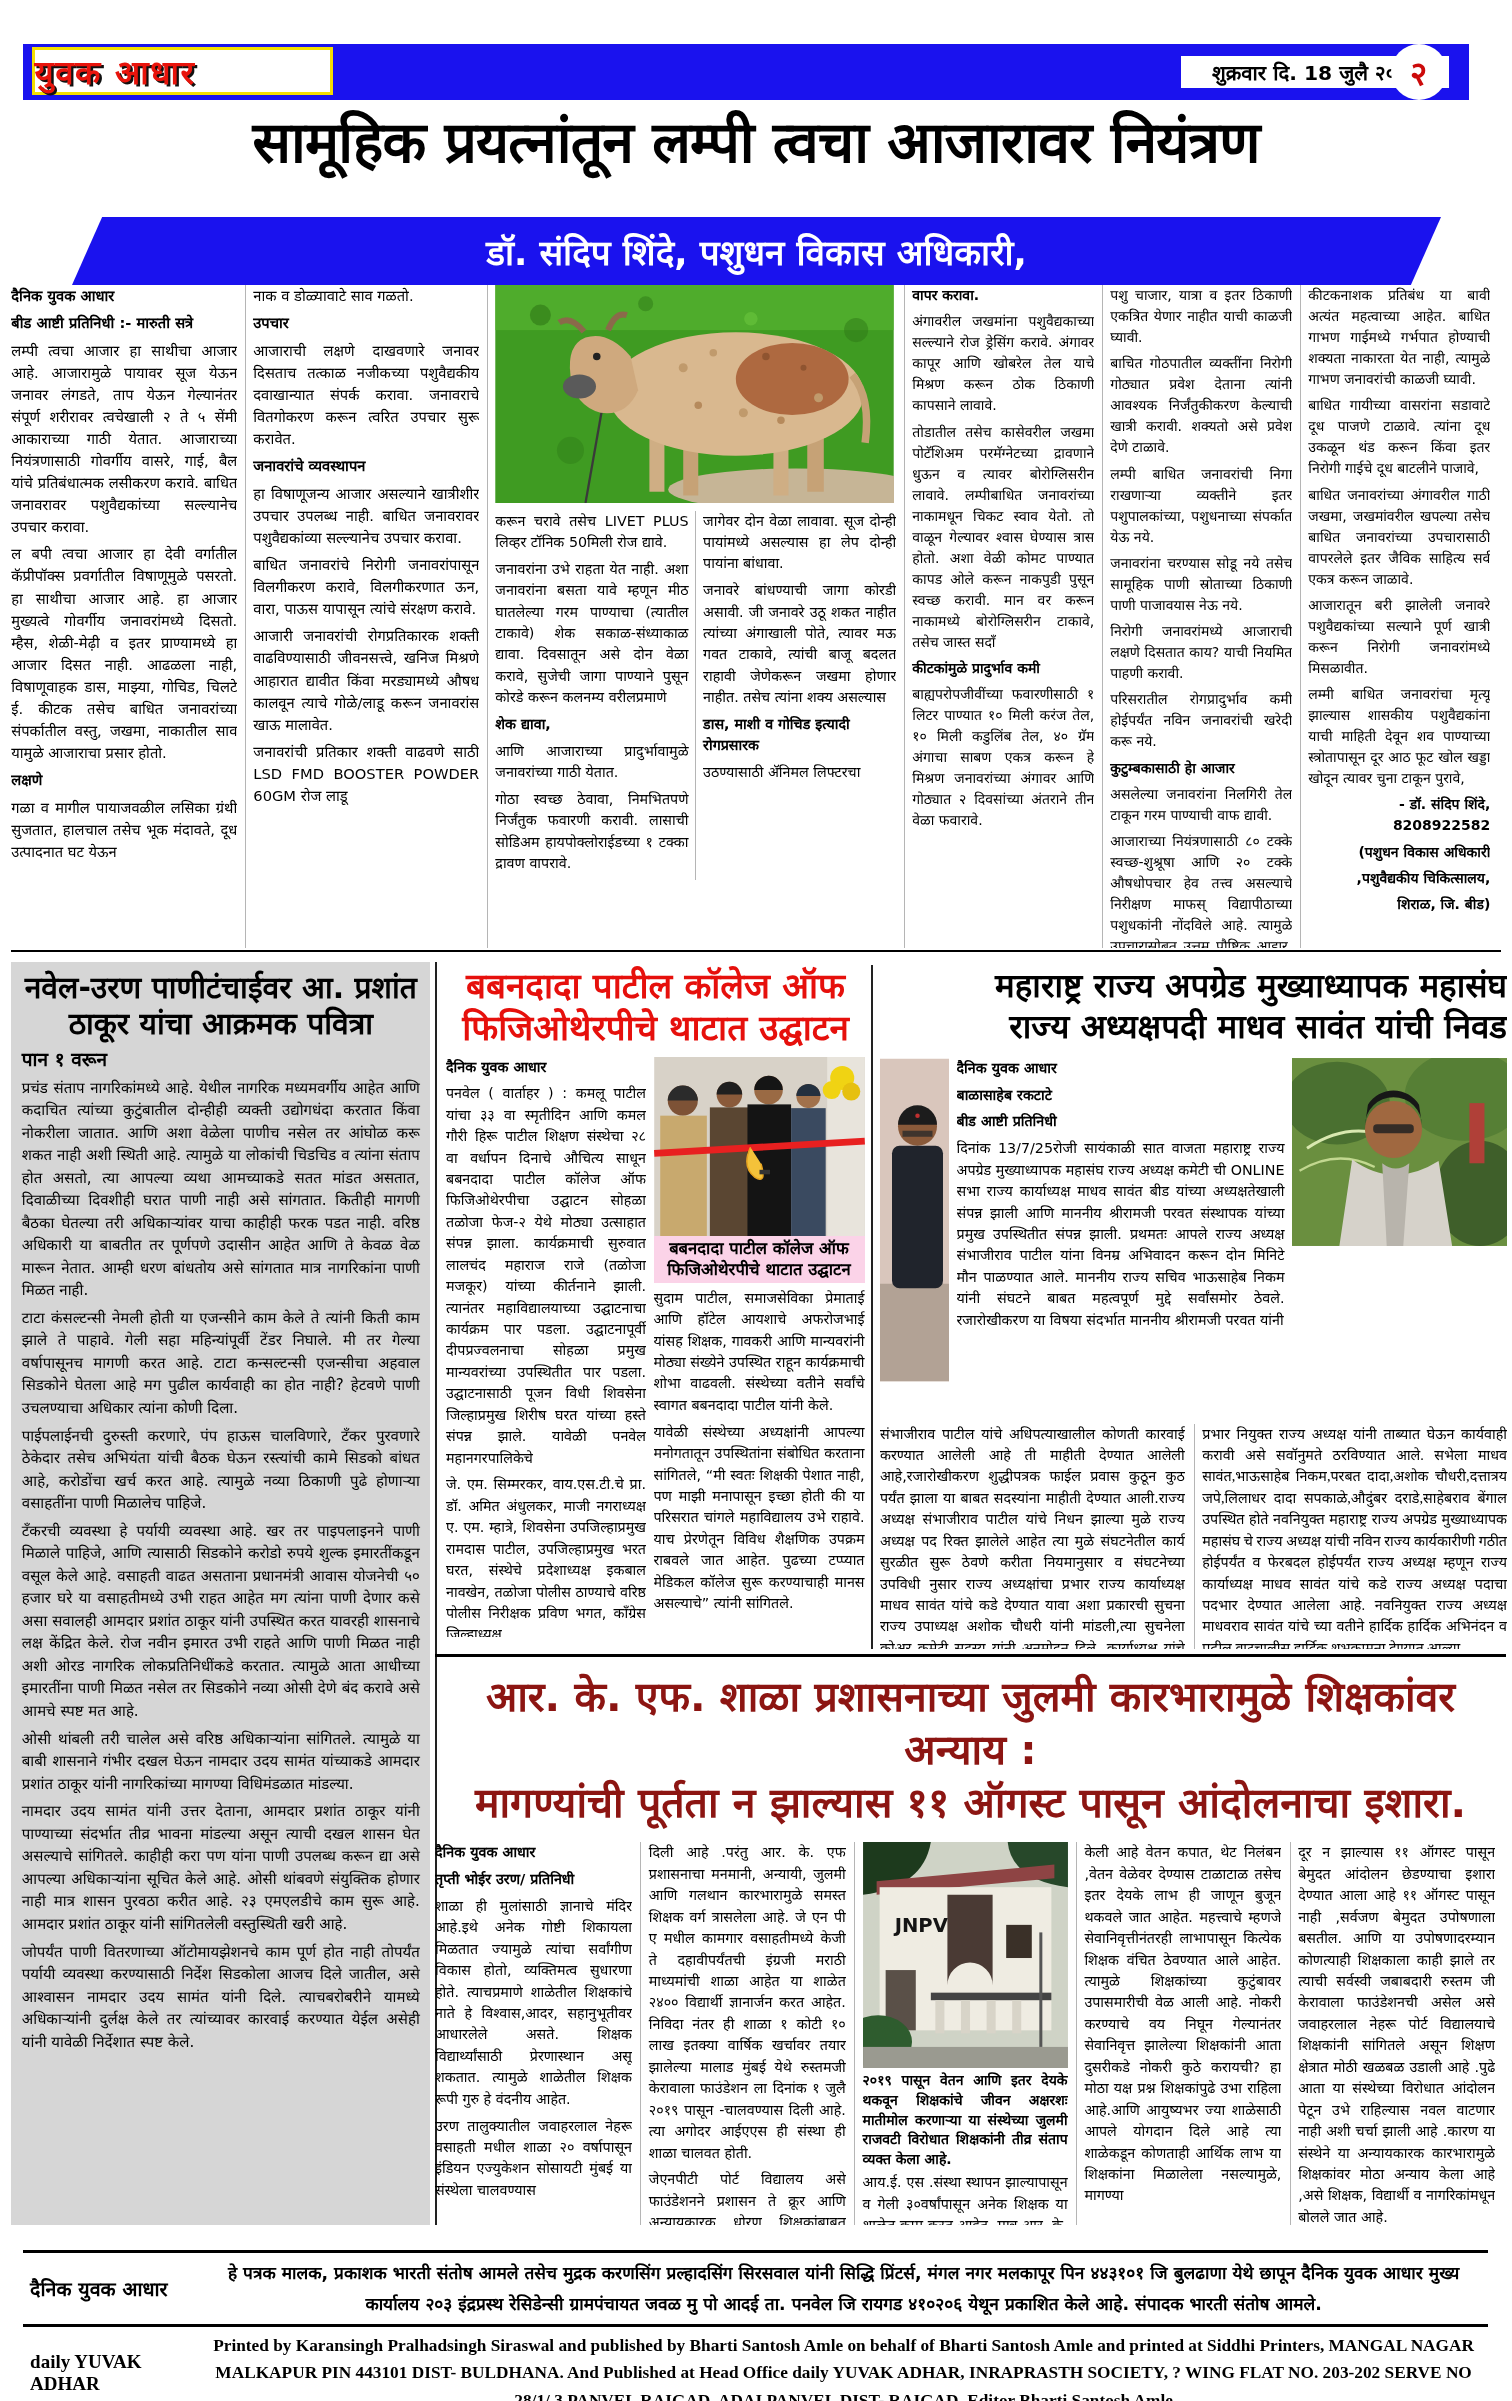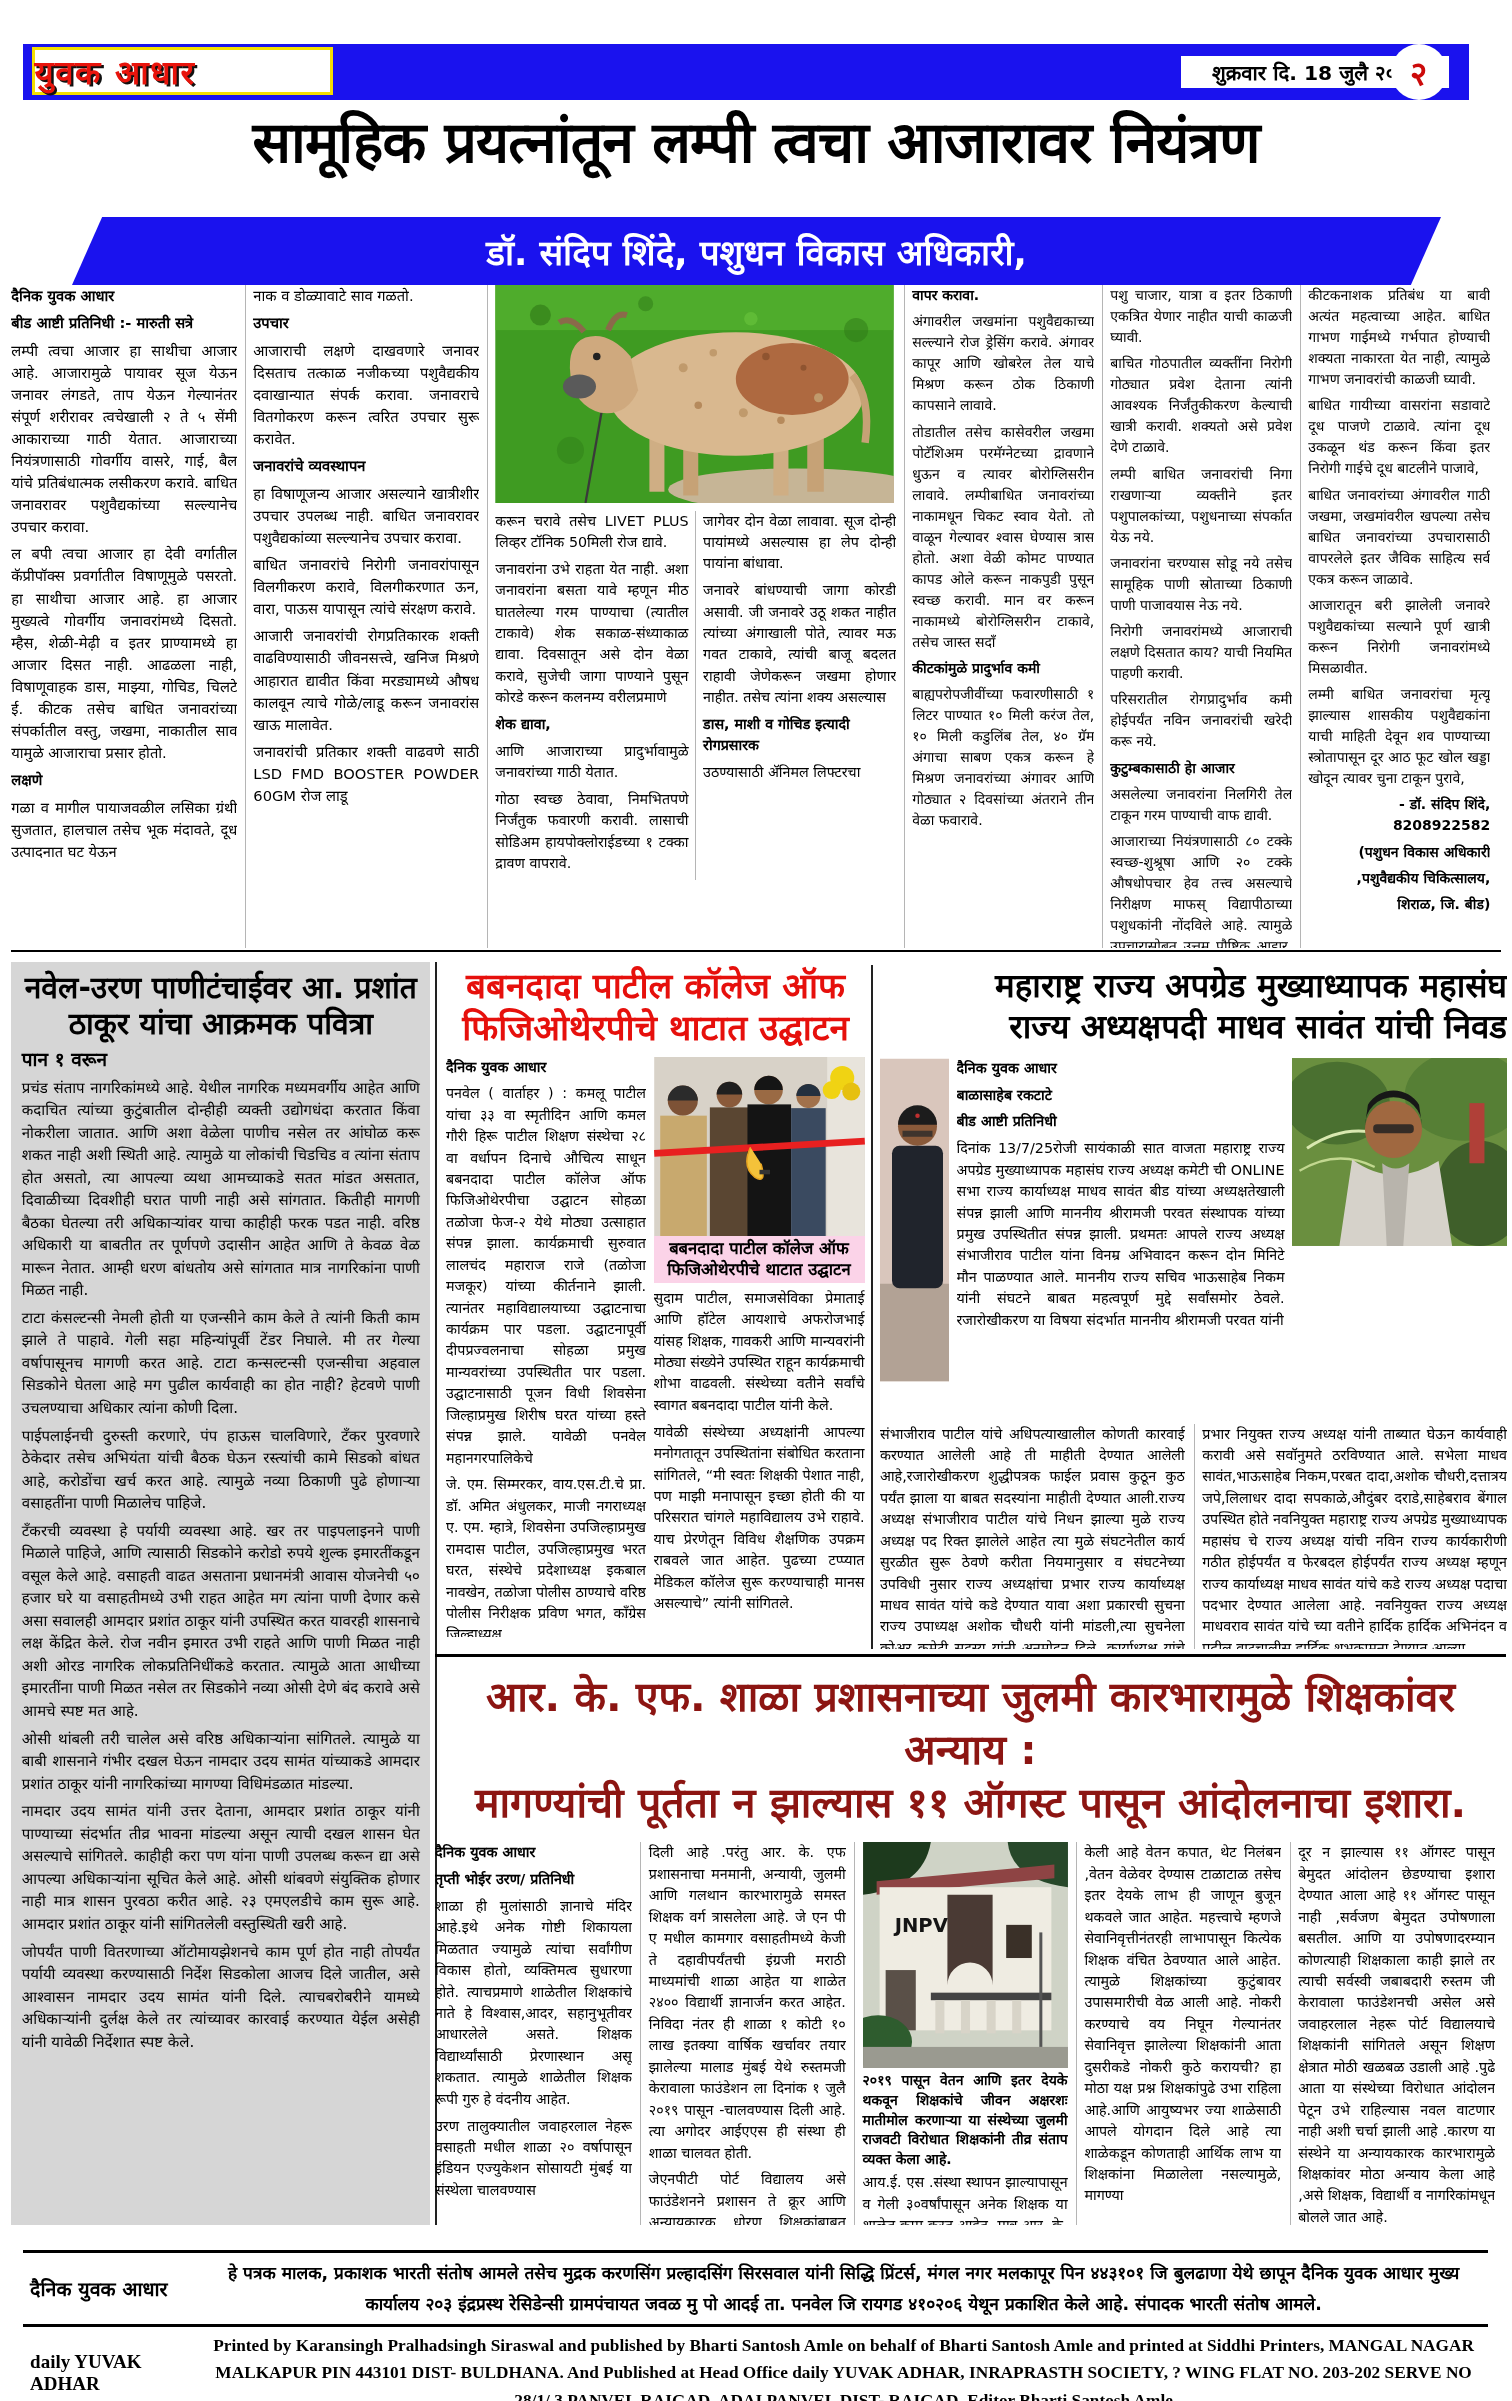--- a/index.html
+++ b/index.html
@@ -46,21 +46,21 @@
   .caption{background:#fbd3e8;font-weight:bold;font-size:16.6px;text-align:center;line-height:1.3;padding:2.3px 1.5px;margin:0 0 4.5px;}
   
   .maha{left:880px;top:965px;width:627px;height:684px;overflow:hidden;}
   .maha h2{margin:0 0 10.5px;font-size:33px;line-height:1.25;text-align:right;font-weight:900;}
   .maha .row1{display:flex;gap:7.5px;}
   .maha .strip{width:69px;flex:none;}
   .maha .mintro{flex:1;overflow:hidden;height:361px;}
   .maha .mphoto{width:215px;flex:none;}
   .maha .row2{display:flex;gap:9px;margin-top:4.5px;}
   .maha .row2>div{flex:1;overflow:hidden;height:226px;}
-  .maha .row2>div+div{border-left:0.8px solid #b5b5b5;padding-left:7.5px;}
+  .maha .row2>div+div{border-left:0.8px solid #b5b5b5;padding-left:7.5px;font-family:Liberation Serif, serif;}
   
   .rkf{left:435px;top:1666px;width:1071px;height:559px;overflow:hidden;}
   .rkf h2{margin:4.5px 0 12px;color:#8c1512;font-size:41px;line-height:1.3;text-align:center;font-weight:900;}
   .rkf .row{display:flex;gap:8.3px;}
   .rkf .row>div{width:197px;flex:none;overflow:hidden;height:422px;}
   .rkf .row>div+div{border-left:0.8px solid #b5b5b5;padding-left:7.5px;}
   .rkf .mid{width:205px !important;}
   .photocap{font-size:14px;font-weight:bold;text-align:justify;line-height:1.4;margin:3px 0;}
   
   .pfoot{left:22.6px;top:2250px;width:1465px;border-top:3px solid #000;border-bottom:5.3px solid #000;box-sizing:border-box;background:#fff;}

